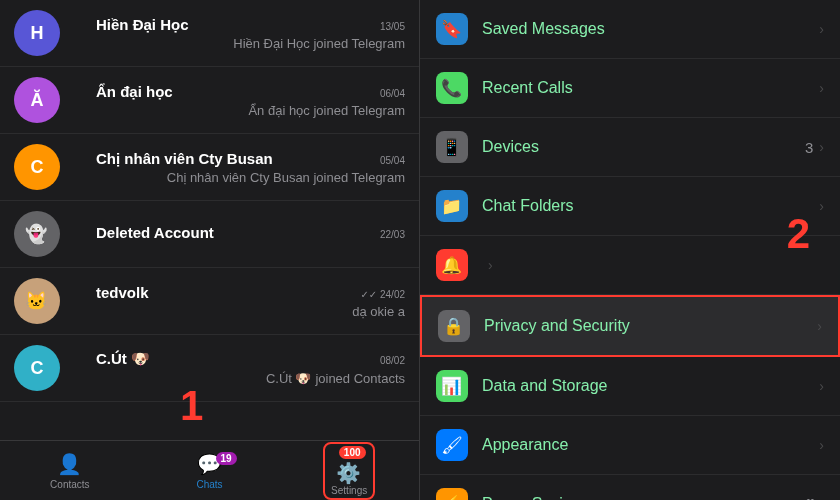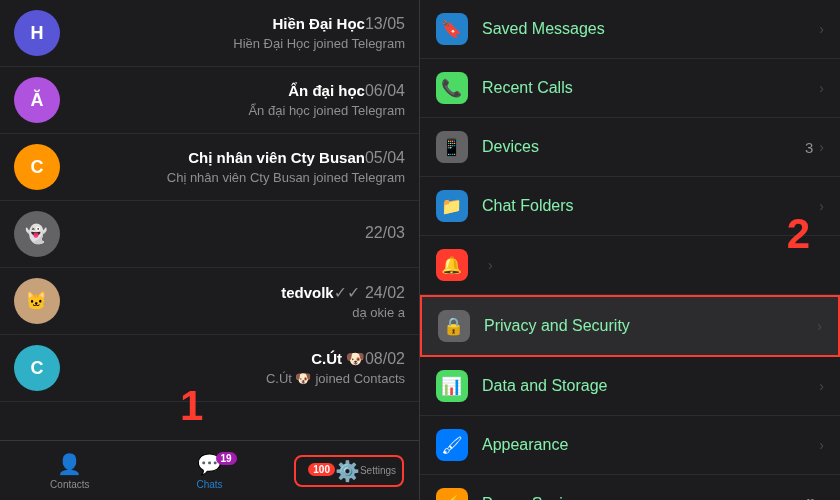--- a/index.html
+++ b/index.html
@@ -51,37 +51,38 @@
       overflow: hidden;
     }
 
     .chat-info {
       flex: 1;
       min-width: 0;
     }
 
     .chat-name-row {
       display: flex;
-      justify-content: flex-end;
+      justify-content: space-between;
       align-items: baseline;
       margin-bottom: 3px;
+      margin-left: 24px;
     }
 
     .chat-name {
       font-size: 15px;
       font-weight: 600;
       color: #fff;
       white-space: nowrap;
       overflow: hidden;
       text-overflow: ellipsis;
       max-width: 260px;
     }
 
     .chat-date {
-      font-size: 16px;
+      font-size: 10px;
       color: #8e8e93;
       flex-shrink: 0;
     }
 
     .chat-preview {
       font-size: 13px;
       color: #8e8e93;
       white-space: nowrap;
       overflow: hidden;
       text-overflow: ellipsis;
@@ -256,20 +257,21 @@
             <span class="chat-name">Chị nhân viên Cty Busan</span>
             <span class="chat-date">05/04</span>
           </div>
           <div class="chat-preview">Chị nhân viên Cty Busan joined Telegram</div>
         </div>
       </div>
       <div class="chat-item">
         <div class="avatar" style="background: rgb(99, 99, 102);">👻</div>
         <div class="chat-info">
           <div class="chat-name-row">
+            <span class="chat-name">Deleted Account</span>
             <span class="chat-date">22/03</span>
           </div>
         </div>
       </div>
       <div class="chat-item">
         <div class="avatar" style="background: rgb(199, 161, 122);">🐱</div>
         <div class="chat-info">
           <div class="chat-name-row">
             <span class="chat-name">tedvolk</span>
             <span class="chat-date">✓✓ 24/02</span>
@@ -293,21 +295,21 @@
       <div class="tab-item">
         <div class="tab-icon" style="font-size: 20px;">👤</div>
         <div class="tab-label">Contacts</div>
       </div>
       <div class="tab-item">
         <div class="tab-badge">19</div>
         <div class="tab-icon active" style="font-size: 20px;">💬</div>
         <div class="tab-label active">Chats</div>
       </div>
       <div class="tab-item">
-        <div style="border: 2px solid rgb(255, 59, 48); border-radius: 8px; padding: 2px 6px; display: flex; flex-direction: row; align-items: center;">
+        <div style="border: 2px solid rgb(255, 59, 48); border-radius: 8px; padding: 2px 6px; display: flex; flex-direction: column; align-items: center;">
           <div class="tab-badge red" style="position: static; margin-bottom: 2px;">100</div>
           <div style="font-size: 20px; color: rgb(142, 142, 147);">⚙️</div>
           <div class="tab-label">Settings</div>
         </div>
       </div>
     </div>
 
   <div class="label-1">1</div>
 </div>
 

